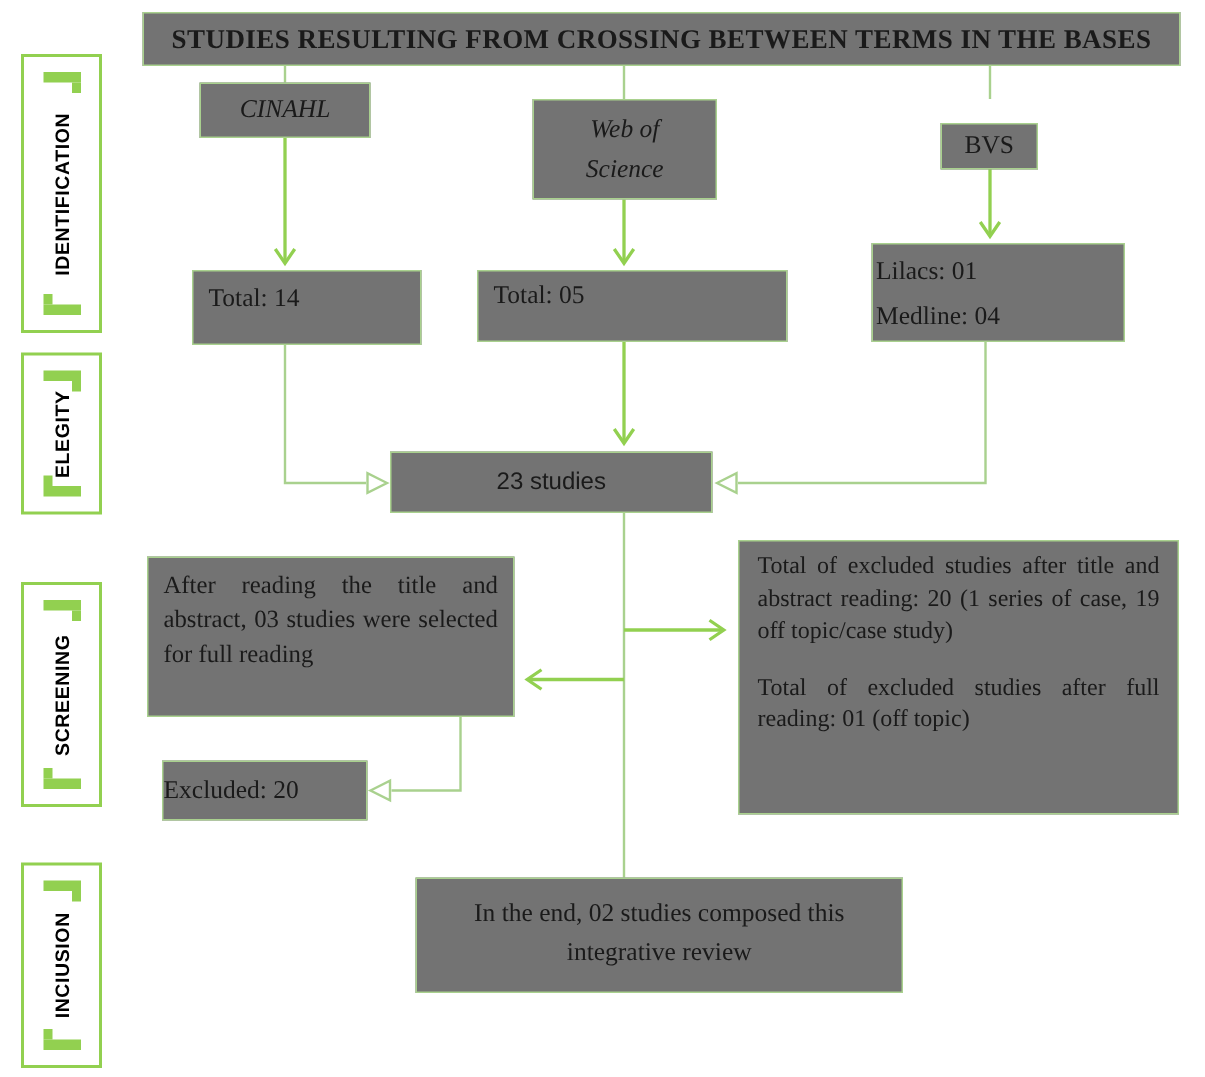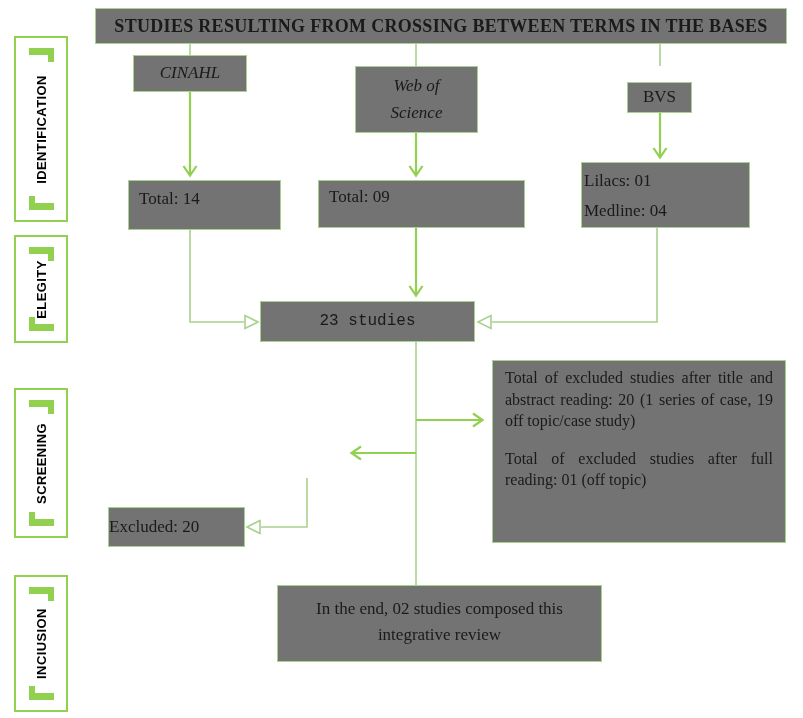--- a/index.html
+++ b/index.html
@@ -19,21 +19,21 @@
     font-weight:bold; font-size:18px; letter-spacing:.3px;
   }
   .db-italic{font-style:italic;}
   .cinahl{left:133px; top:55px; width:114px; height:37px;}
   .wos{left:355px; top:66px; width:123px; height:67px; line-height:1.55;}
   .bvs{left:627px; top:66px; width:65px; height:31px;margin-top:16px;}
   .total14{left:128px; top:180px; width:153px; height:50px; padding:7px 10px;}
   .total02{left:318px; top:180px; width:207px; height:48px; padding:5px 10px;}
   .lilacs{left:581px; top:162px; width:169px; height:66px; padding:3px 2px; line-height:1.75;}
   .studies23{left:260px; top:301px; width:215px; height:41px;
-    font-family:Liberation Mono, monospace; font-size:16px;}
+    font-family:Liberation Sans, sans-serif; font-size:16px;}
   .left-screen{left:98px; top:371px; width:245px; height:107px; padding:6px 10px;
     text-align:justify; font-size:16.5px; line-height:1.4;}
   .right-screen{left:492px; top:360px; width:294px; height:183px; padding:6px 12px;
     text-align:justify; font-size:16px; line-height:1.35;}
   .right-screen p{margin:0 0 16px 0;}
   .excluded{left:108px; top:507px; width:137px; height:40px; 
     display:flex; align-items:center;}
   .conclusion{left:277px; top:585px; width:325px; height:77px; padding:10px 14px 15px 14px;
     text-align:center; line-height:1.5;}
   
@@ -140,31 +140,34 @@
     </span>
   </div>
   <div class="box bvs center">
     <span>BVS</span>
   </div>
 
   <div class="box total14">
     <span>Total: 14</span>
   </div>
   <div class="box total02">
-    <span>Total: 09</span>
+    <span>Total: 05</span>
   </div>
   <div class="box lilacs">
     <div>Lilacs: 01</div>
     <div>Medline: 04</div>
   </div>
 
   <div class="box studies23 center">
     <span>23 studies</span>
   </div>
 
+  <div class="box left-screen">
+    <span>After reading the title and abstract, 03 studies were selected for full reading</span>
+  </div>
   <div class="box right-screen">
     <p>Total of excluded studies after title and abstract reading: 20 (1 series of case, 19 off topic/case study)</p>
     <p>Total of excluded studies after full reading: 01 (off topic)</p>
   </div>
   <div class="box excluded">
     <span>Excluded: 20</span>
   </div>
 
   <div class="box conclusion">
     <span>In the end, 02 studies composed this integrative review</span>

